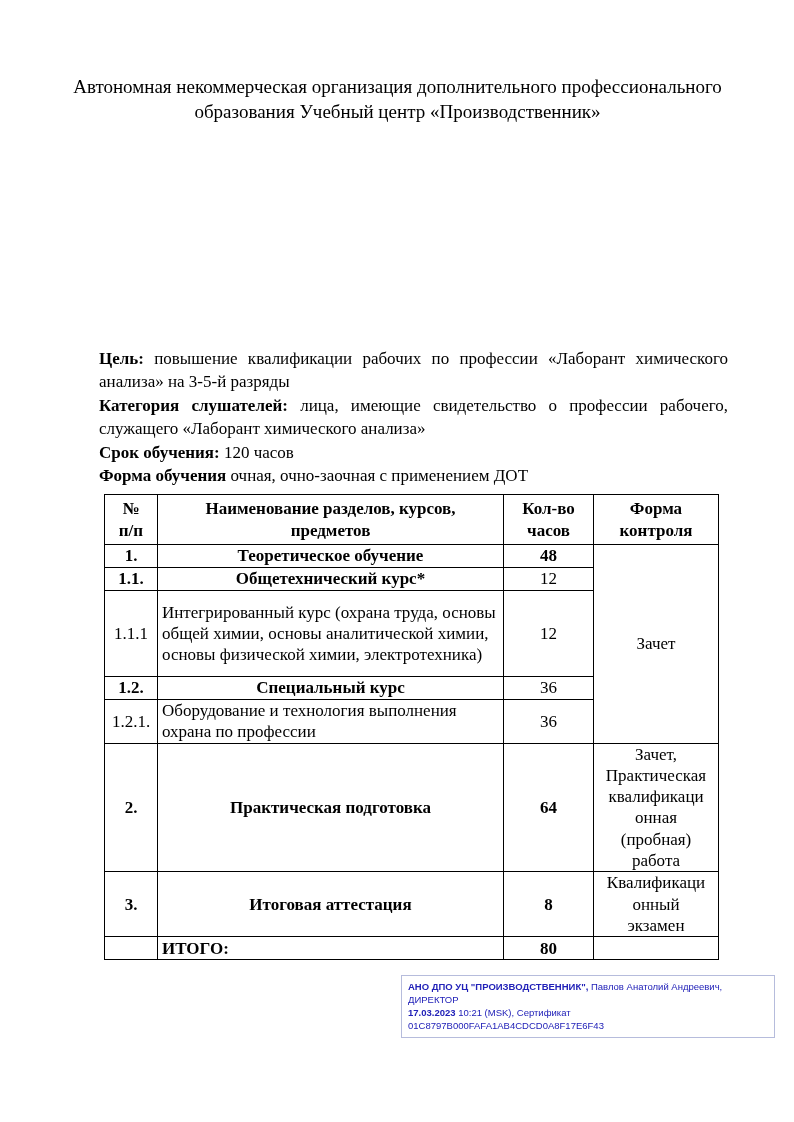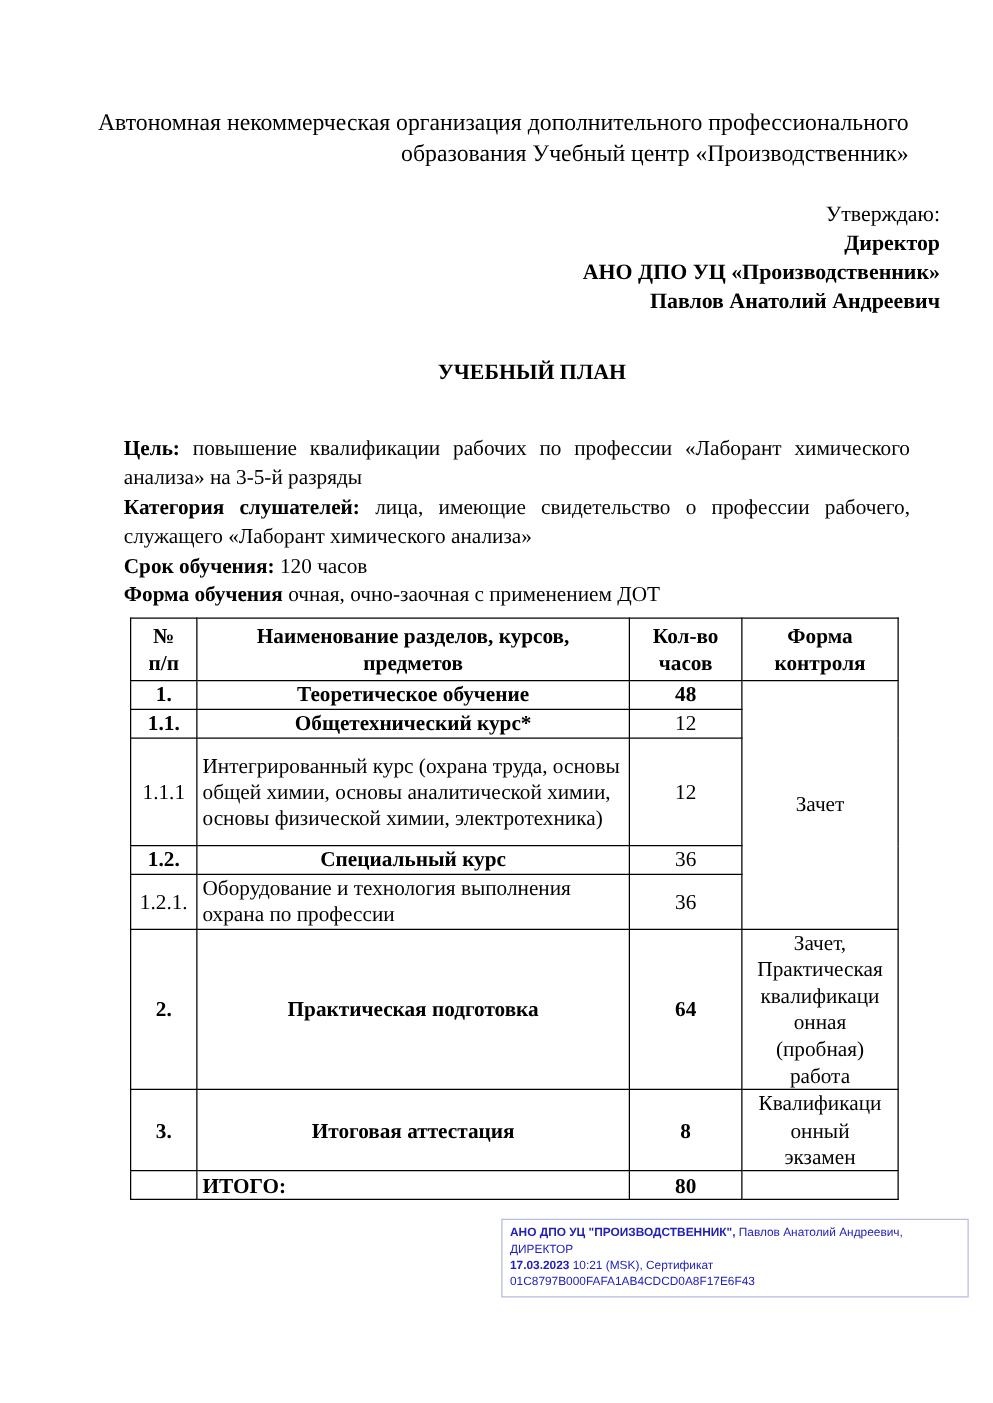--- a/index.html
+++ b/index.html
@@ -8,21 +8,21 @@
     width:794px; height:1122px;
     background:#ffffff;
     color:#000;
     font-family:"Liberation Serif", serif;
     overflow:hidden;
   }
 
   
   .org-header {
     position:absolute; top:74px; left:68px; width:659px;
-    text-align:right; font-size:19px; line-height:25px;margin-top:12px;
+    text-align:center; font-size:19px; line-height:25px;
   }
 
   
   .approval {
     position:absolute; top:160px; right:42px; width:420px;
     text-align:right; font-size:17.5px; line-height:23px;
   }
   .approval .bold { font-weight:bold; }
 
   
@@ -73,29 +73,22 @@
   }
   .stamp .bold { font-weight:bold; }
 </style>
 </head>
 <body>
 
 <div class="page">
 
   <div class="org-header">Автономная некоммерческая организация дополнительного профессионального образования Учебный центр «Производственник»</div>
 
-  <div class="approval">
-    <div>Утверждаю:</div>
-    <div class="bold">Директор</div>
-    <div class="bold">АНО ДПО УЦ «Производственник»</div>
-    <div class="bold">Павлов Анатолий Андреевич</div>
-  </div>
 
   <div class="doc-title">
-    <div>УЧЕБНЫЙ ПЛАН</div>
   </div>
 
   <div class="info">
     <p><b>Цель:</b><span> повышение квалификации рабочих по профессии «Лаборант химического анализа» на 3-5-й разряды</span></p>
     <p><b>Категория слушателей:</b><span> лица, имеющие свидетельство о профессии рабочего, служащего «Лаборант химического анализа»</span></p>
     <p><b>Срок обучения:</b><span> 120 часов</span></p>
     <p><b>Форма обучения</b><span> очная, очно-заочная с применением ДОТ</span></p>
   </div>
 
   <table class="plan">

